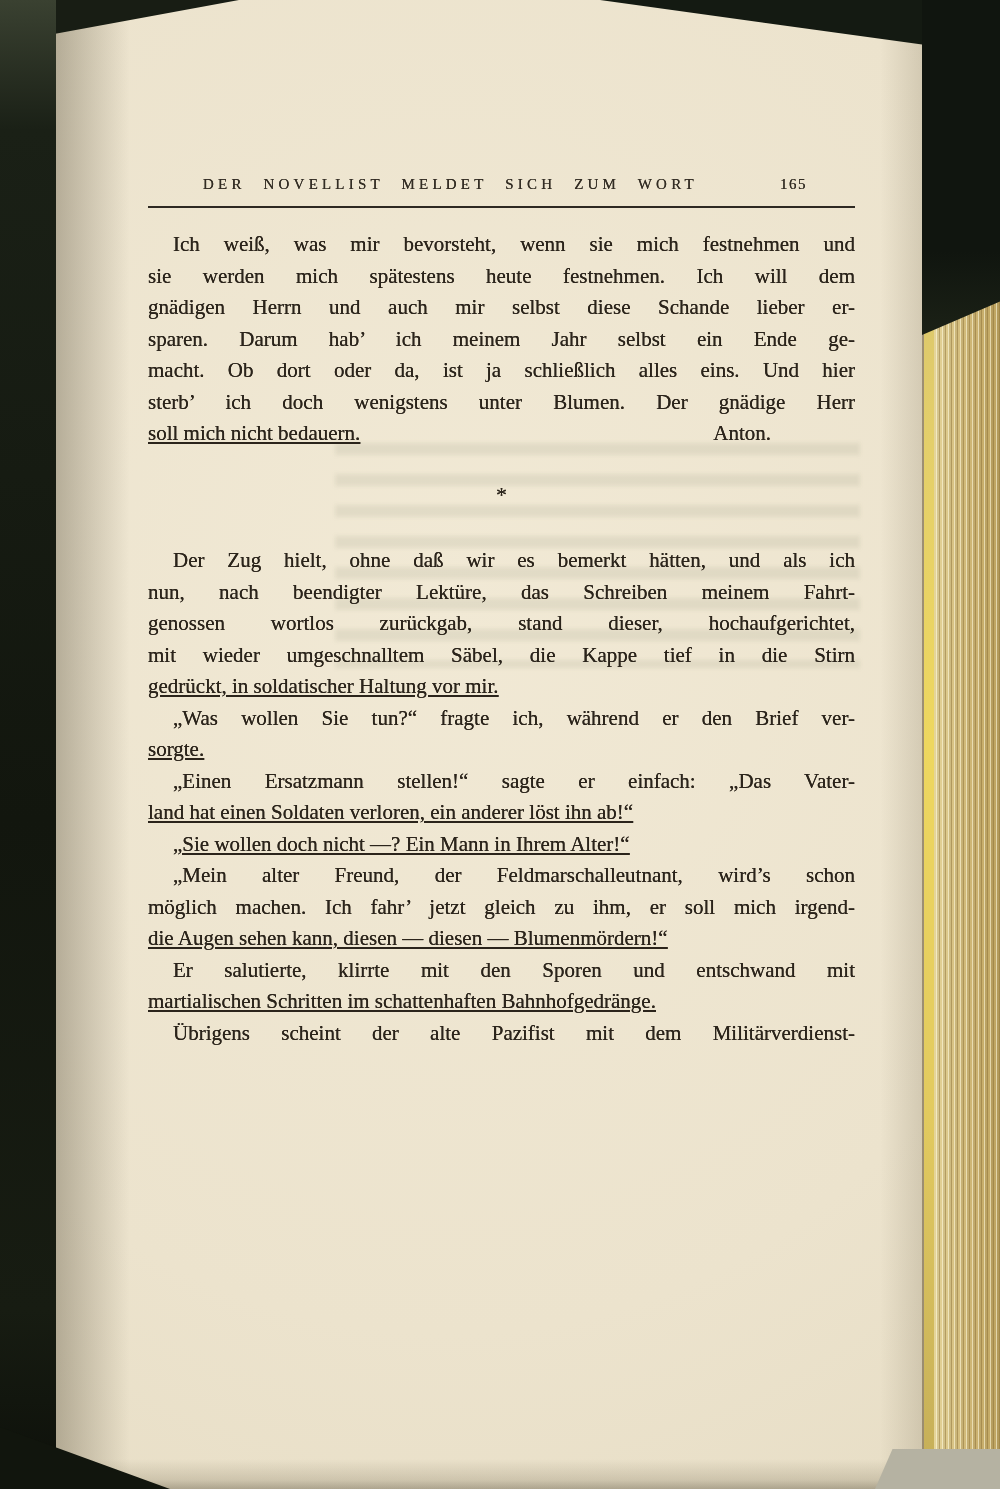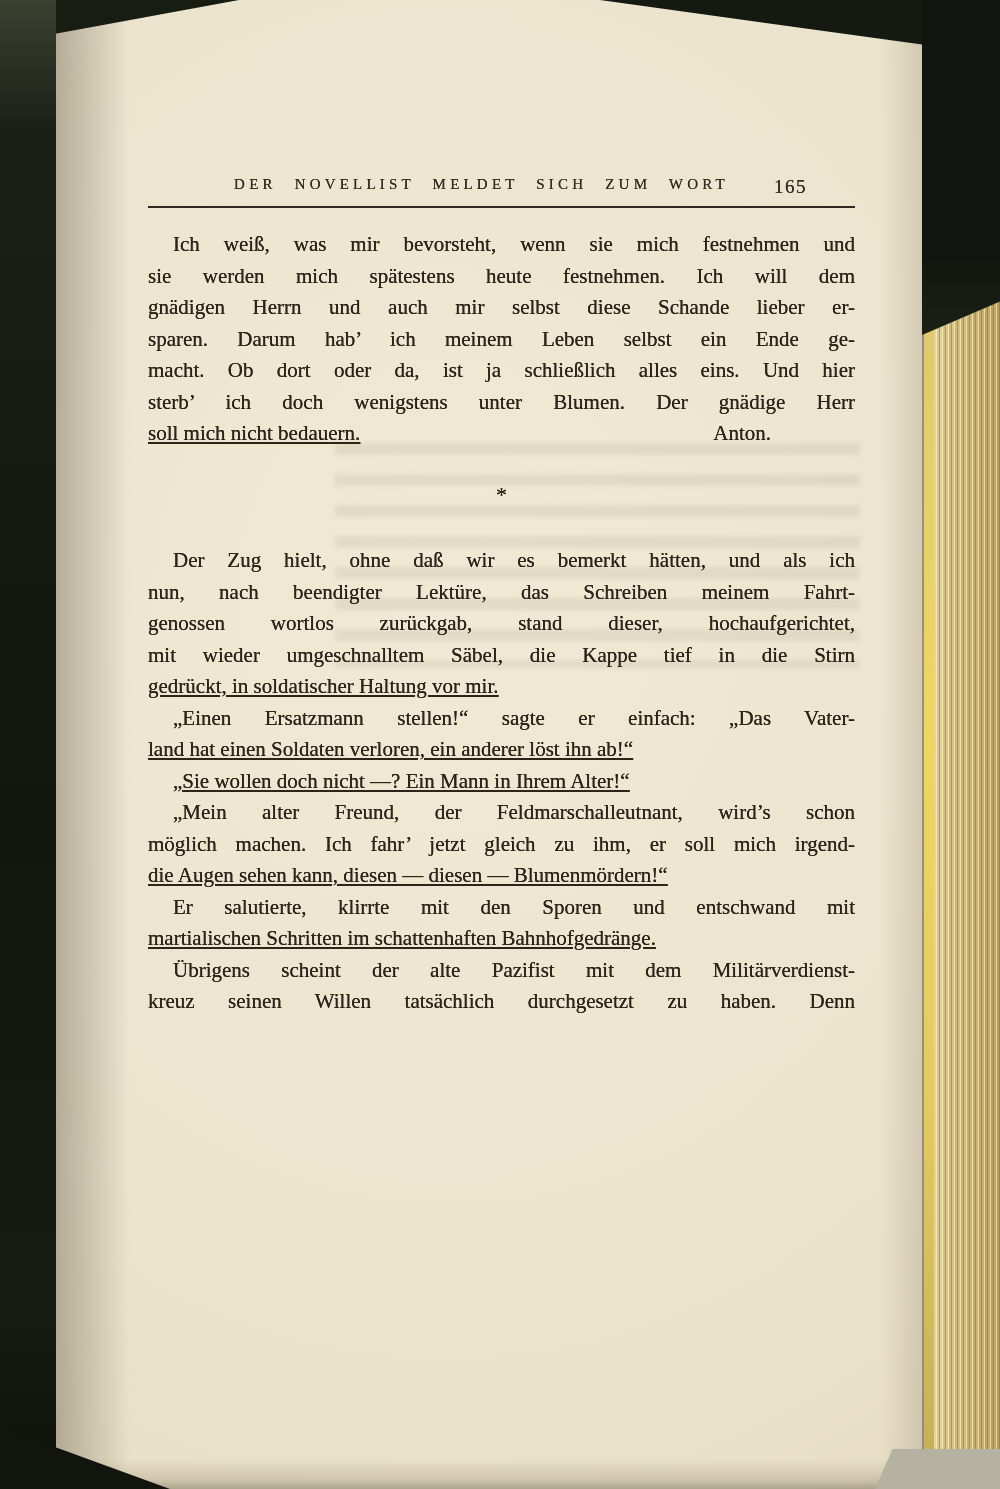--- a/index.html
+++ b/index.html
@@ -35,22 +35,22 @@
     filter:blur(2px);
   }
 
   
   .content { position:absolute; left:148px; top:0; width:707px; z-index:2; color:#2b241b; }
   .running-head {
     position:absolute; top:176px; left:0; width:100%; height:24px;
     font-size:15px; letter-spacing:4.2px; word-spacing:10px; color:#332d24;
     text-shadow:0 0 0.3px currentColor;
   }
-  .running-head .title { position:absolute; left:55px; right:95px; top:0; text-align:center; }
-  .running-head .pagenum { position:absolute; right:48px; top:0; font-size:19px; letter-spacing:1.5px; }
+  .running-head .title { position:absolute; left:55px; right:95px; top:0; text-align:left; }
+  .running-head .pagenum { position:absolute; right:48px; top:0; font-size:15px; letter-spacing:1.5px; }
   .rule { position:absolute; top:206px; left:0; width:100%; height:2px; background:#2e2922; }
   .textblock {
     position:absolute; top:229px; left:0; width:100%;
     font-size:21px; line-height:31.5px;
     text-shadow:0 0 0.3px currentColor;
   }
   .line { position:relative; text-align:justify; text-align-last:justify; }
   .line.lastline { text-align-last:left;text-decoration:underline; }
   .line.indent { text-indent:25px; }
   .signature { position:absolute; right:84px; }
@@ -119,52 +119,55 @@
   <div class="running-head">
     <div class="title">DER NOVELLIST MELDET SICH ZUM WORT</div>
     <div class="pagenum">165</div>
   </div>
   <div class="rule"></div>
   <div class="textblock" id="textblock">
       <div class="para">
         <div class="line indent">Ich weiß, was mir bevorsteht, wenn sie mich festnehmen und</div>
         <div class="line">sie werden mich spätestens heute festnehmen. Ich will dem</div>
         <div class="line">gnädigen Herrn und auch mir selbst diese Schande lieber er-</div>
-        <div class="line">sparen. Darum hab’ ich meinem Leben selbst ein Ende ge-</div>
+        <div class="line">sparen. Darum hab’ ich meinem Jahr selbst ein Ende ge-</div>
         <div class="line">macht. Ob dort oder da, ist ja schließlich alles eins. Und hier</div>
         <div class="line">sterb’ ich doch wenigstens unter Blumen. Der gnädige Herr</div>
         <div class="line lastline"><span>soll mich nicht bedauern.</span><span class="signature">Anton.</span></div>
       </div>
       <div class="separator">*</div>
       <div class="para">
         <div class="line indent">Der Zug hielt, ohne daß wir es bemerkt hätten, und als ich</div>
         <div class="line">nun, nach beendigter Lektüre, das Schreiben meinem Fahrt-</div>
         <div class="line">genossen wortlos zurückgab, stand dieser, hochaufgerichtet,</div>
         <div class="line">mit wieder umgeschnalltem Säbel, die Kappe tief in die Stirn</div>
         <div class="line lastline"><span>gedrückt, in soldatischer Haltung vor mir.</span></div>
+      </div>
+      <div class="para">
+        <div class="line indent">„Was wollen Sie tun?“ fragte ich, während er den Brief ver-</div>
+        <div class="line lastline"><span>sorgte.</span></div>
       </div>
       <div class="para">
         <div class="line indent">„Einen Ersatzmann stellen!“ sagte er einfach: „Das Vater-</div>
         <div class="line lastline"><span>land hat einen Soldaten verloren, ein anderer löst ihn ab!“</span></div>
       </div>
       <div class="para">
         <div class="line lastline indent"><span>„Sie wollen doch nicht —? Ein Mann in Ihrem Alter!“</span></div>
       </div>
       <div class="para">
         <div class="line indent">„Mein alter Freund, der Feldmarschalleutnant, wird’s schon</div>
         <div class="line">möglich machen. Ich fahr’ jetzt gleich zu ihm, er soll mich irgend-</div>
         <div class="line lastline"><span>die Augen sehen kann, diesen — diesen — Blumenmördern!“</span></div>
       </div>
       <div class="para">
         <div class="line indent">Er salutierte, klirrte mit den Sporen und entschwand mit</div>
         <div class="line lastline"><span>martialischen Schritten im schattenhaften Bahnhofgedränge.</span></div>
       </div>
       <div class="para">
         <div class="line indent">Übrigens scheint der alte Pazifist mit dem Militärverdienst-</div>
-        <div class="line">kreuz seinen Willen tatsächlich durchgesetzt zu haben. Denn</div>
       </div>
     </div>
 </div>
 
 <div class="edge-stack abs"></div>
 <div class="edge-highlight abs"></div>
 <div class="edge-dark-top abs"></div>
 <div class="top-dark abs"></div>
 <div class="wedge-tl abs"></div>
 <div class="cover-left abs"></div>

